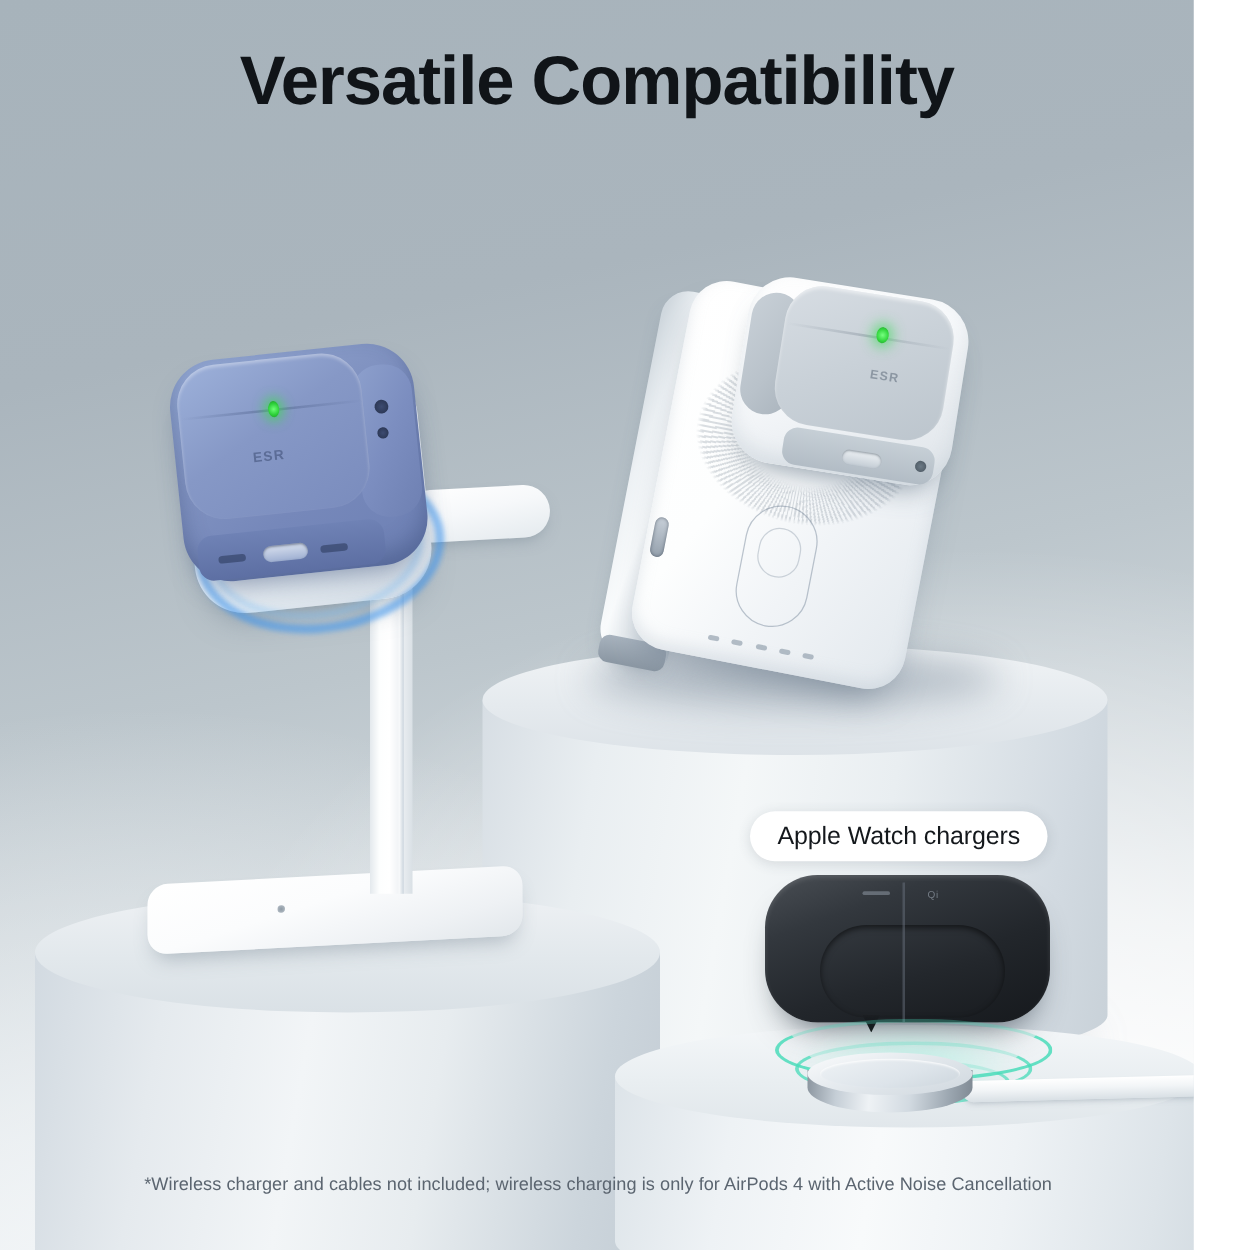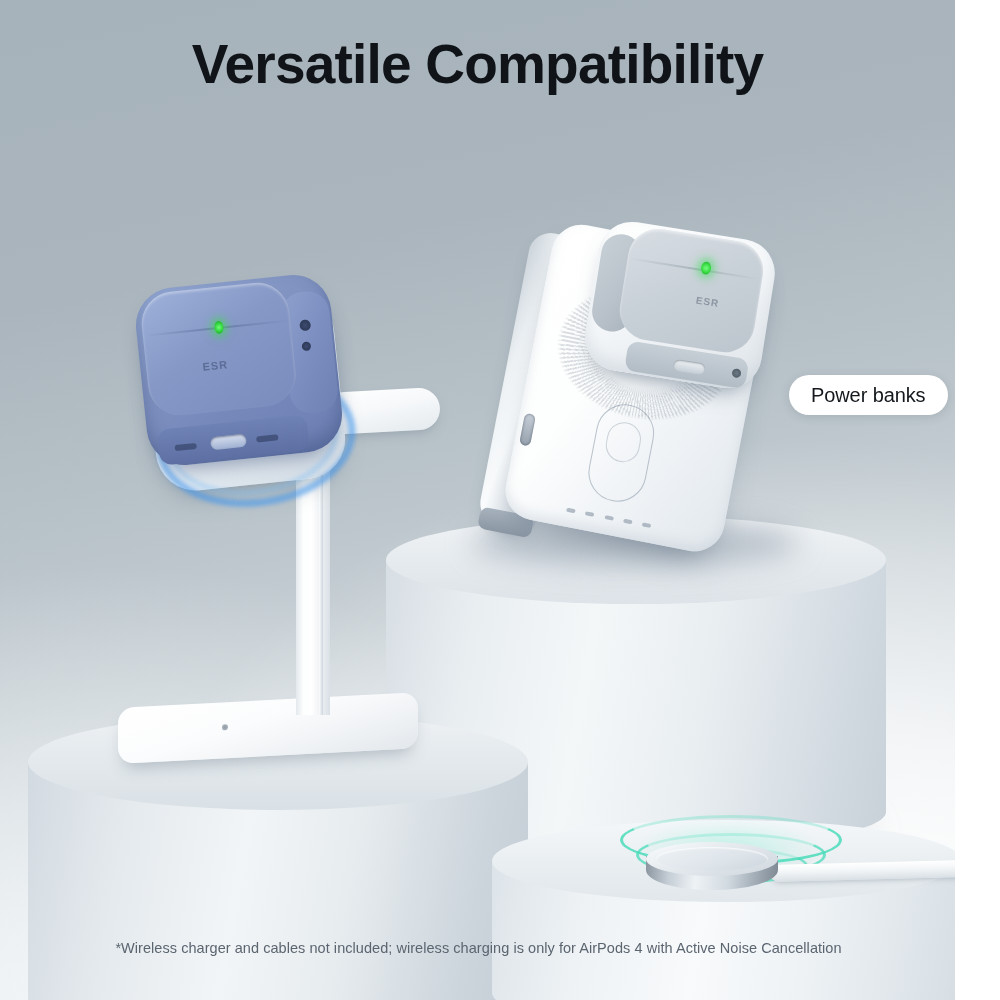--- a/index.html
+++ b/index.html
@@ -513,32 +513,40 @@
     <div class="lid"></div>
     <div class="seam"></div>
     <div class="led"></div>
     <div class="logo">ESR</div>
     <div class="bottom"></div>
     <div class="slotL"></div>
     <div class="usbc"></div>
     <div class="slotR"></div>
   </div>
 
+  <div class="dev" id="case-black">
+    <div class="shell"></div>
+    <div class="oval"></div>
+    <div class="tick1"></div>
+    <div class="tick2">Qi</div>
+    <div class="seam"></div>
+    <div class="notchL"></div>
+  </div>
 
   <div class="dev" id="wave-glow"></div>
   <div class="wave" id="wave1"></div>
   <div class="wave" id="wave2"></div>
   <div class="wave" id="wave3"></div>
 
   <div class="dev" id="watch-cable"></div>
   <div class="dev" id="watch-puck">
     <div class="disc-side"></div>
     <div class="disc-top"></div>
     <div class="disc-rim"></div>
   </div>
 
-  <div class="pill" id="pill-power">
-    <span>Power banks</span>
+  <div class="pill" id="pill-watch">
+    <span>Apple Watch chargers</span>
   </div>
 
   <div class="footnote">*Wireless charger and cables not included; wireless charging is only for AirPods 4 with Active Noise Cancellation</div>
 
 </div>
 
 </body></html>

